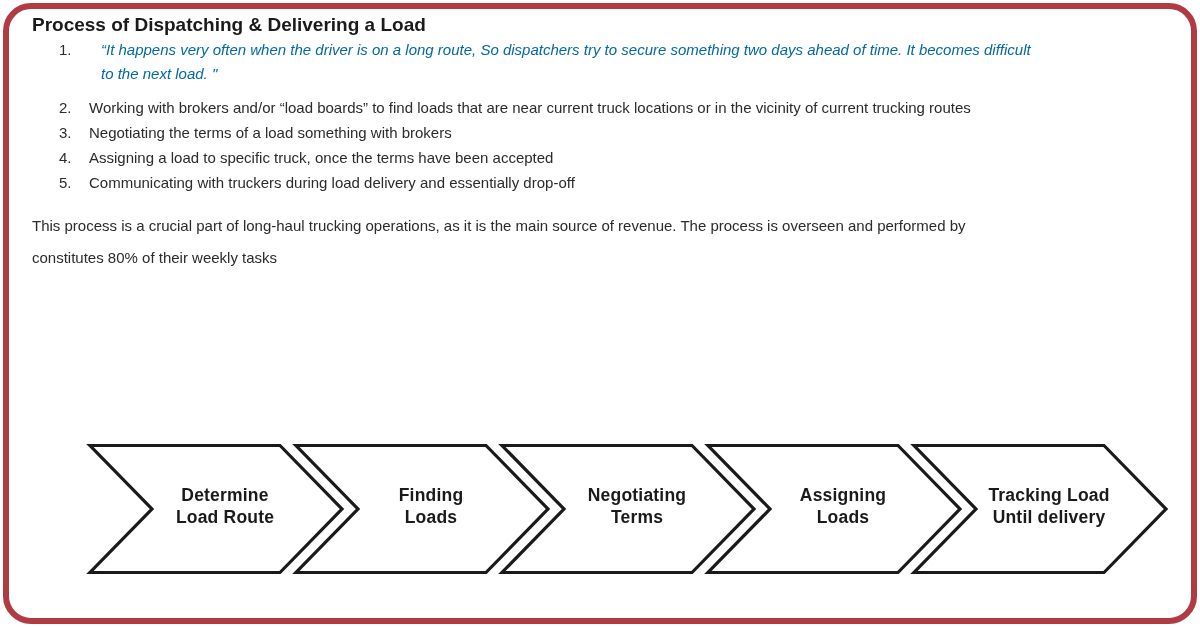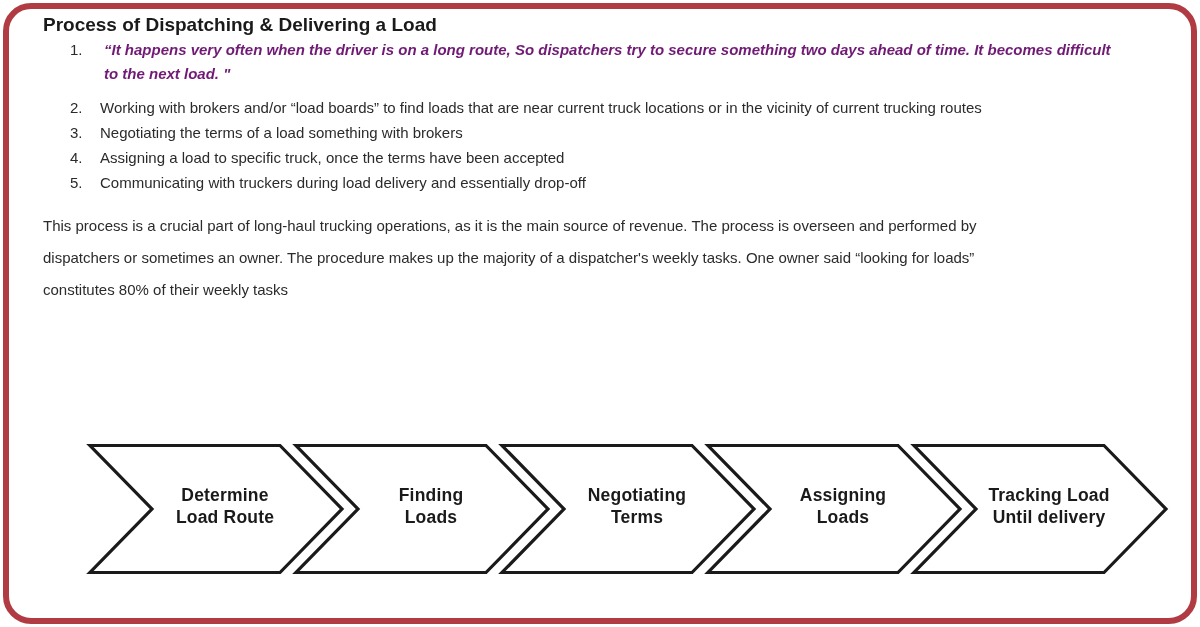--- a/index.html
+++ b/index.html
@@ -19,21 +19,21 @@
   .frame {
     position: absolute;
     inset: 3px;
     border: 6px solid var(--accent, #B13B42);
     border-radius: 28px;
     pointer-events: none;
     box-sizing: border-box;
   }
   .content {
     position: absolute;
-    left: 43px;
+    left: 32px;
     top: 12px;
     right: 30px;
   }
   .title {
     margin: 0;
     font-size: 19px;
     line-height: 26px;
     font-weight: bold;
     color: #1a1a1a;
     white-space: nowrap;
@@ -57,23 +57,22 @@
   }
   .steps-list li.first { line-height: 24px; }
   .num {
     flex: 0 0 30px;
     width: 30px;
   }
   .li-body { flex: 1; min-width: 0; }
   .li-text { white-space: nowrap; }
   .quote {
     font-style: italic;
-    color: #701a75;
-    margin: 0 0 9px 4px;
-    font-weight: bold;
+    color: #0369a1;
+    margin: 0 0 9px 12px;
   }
   .quote div { white-space: nowrap; }
   .closing {
     margin: 19px 0 0 0;
     font-size: 15px;
     line-height: 24px;
   }
   .closing div { white-space: nowrap; margin-top: 8px; }
   .diagram {
     position: absolute;
@@ -139,21 +138,20 @@
       <li>
         <span class="num">5.</span>
         <div class="li-body">
             <div class="li-text">Communicating with truckers during load delivery and essentially drop-off</div>
           </div>
       </li>
     </ol>
 
     <div class="closing">
       <div>This process is a crucial part of long-haul trucking operations, as it is the main source of revenue.  The process is overseen and performed by</div>
-      <div>dispatchers or sometimes an owner. The procedure makes up the majority of a dispatcher's weekly tasks. One owner said “looking for loads”</div>
       <div>constitutes 80% of their weekly tasks</div>
     </div>
   </div>
 
   <svg class="diagram" viewBox="0 0 1200 136" aria-hidden="true">
     <g>
       <path class="chevron-shape" d="M 90,3.5 L 280,3.5 L 342,67 L 280,130.5 L 90,130.5 L 152,67 Z"></path>
       <text class="step-label" x="225" y="59">Determine</text>
       <text class="step-label" x="225" y="81">Load Route</text>
     </g>

